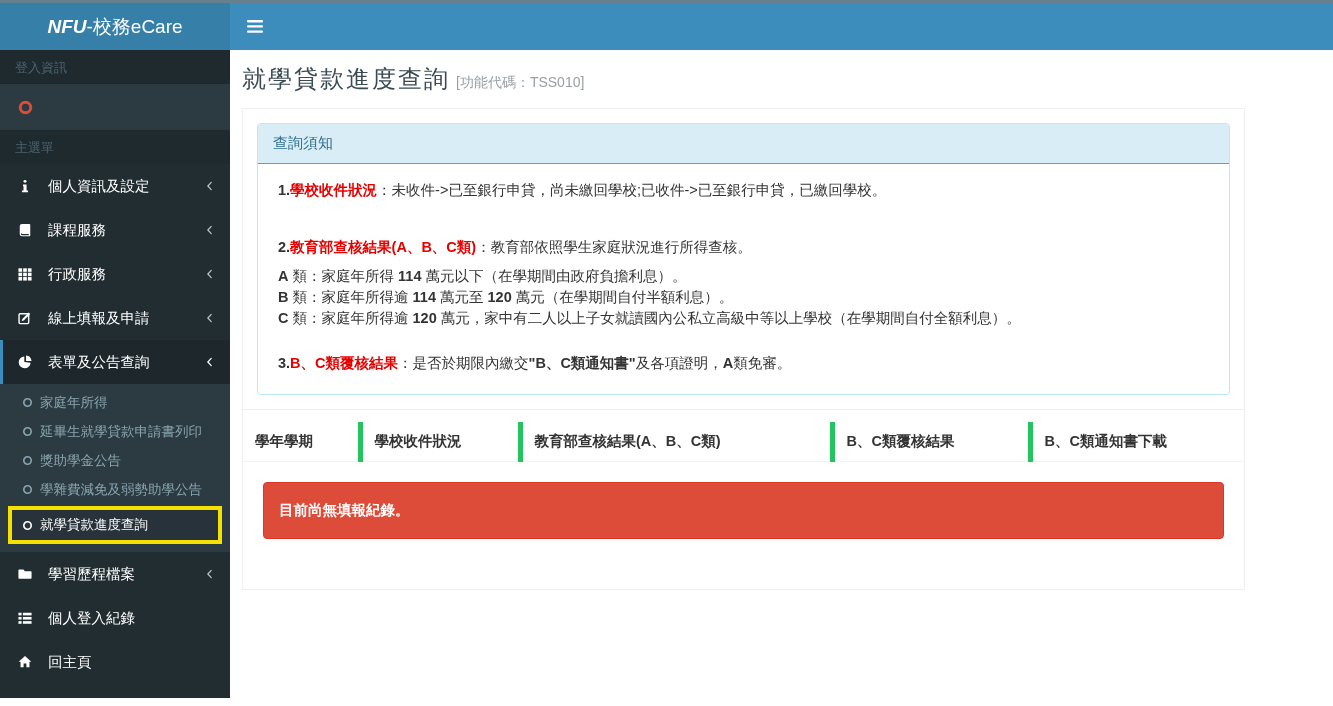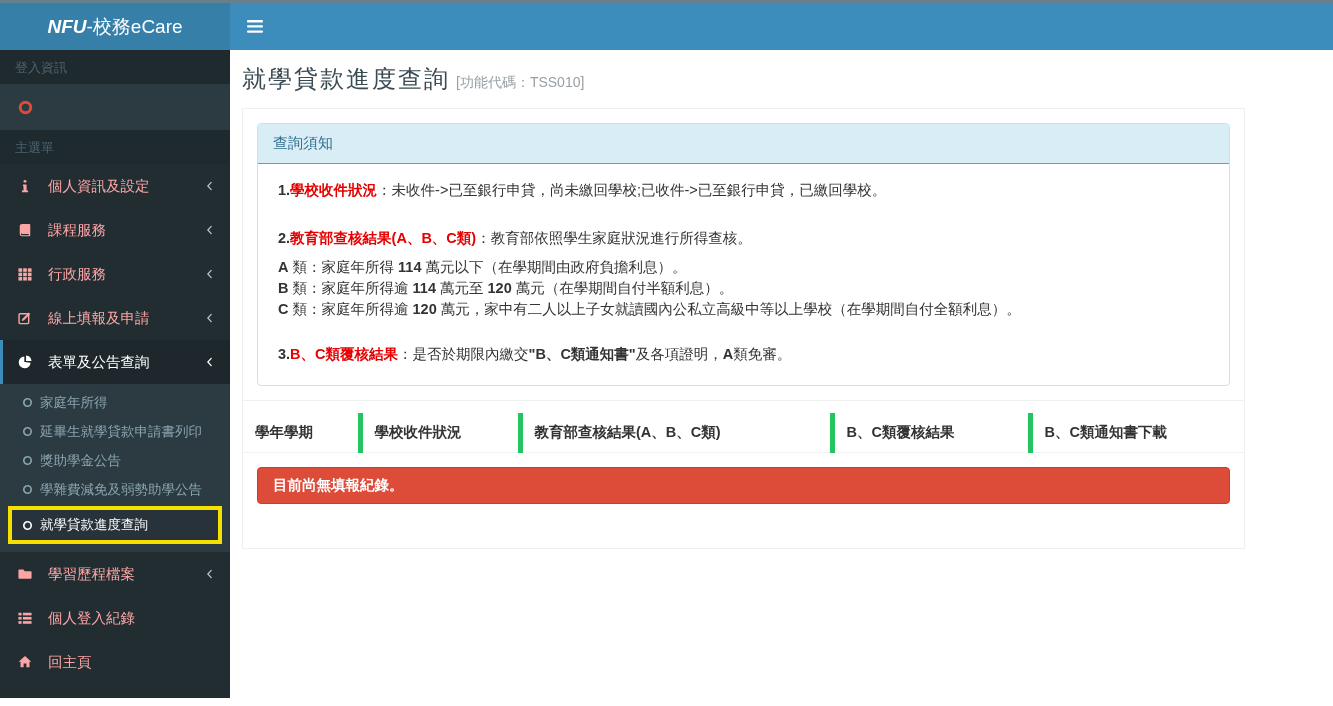--- a/index.html
+++ b/index.html
@@ -12,21 +12,21 @@
   .logo { width:230px; background:#367fa9; color:#fff; font-size:19px;
           display:flex; align-items:center; justify-content:center; cursor:pointer; }
   .logo b { font-weight:bold;font-style:italic; }
   .navbar { flex:1; background:#3c8dbc; display:flex; align-items:center; }
   .hamburger { padding:0 16px; height:100%; display:flex; align-items:center; cursor:pointer; color:#fdfefe; }
 
   
   .sidebar { position:absolute; left:0; top:50px; bottom:8px; width:230px; background:#222d32; }
   .side-label { padding:9px 15px 7px; font-size:13px; color:#4b646f; background:#1f2a2f; }
   .user-row { height:46px; background:#2c3b41; display:flex; align-items:center; padding:0 18px; cursor:pointer; }
-  .menu-item { height:44px; display:flex; align-items:center; padding:0 15px; color:#fca5a5;
+  .menu-item { height:44px; display:flex; align-items:center; padding:0 15px; color:#ffffff;
                font-size:14.5px; cursor:pointer; border-left:3px solid transparent; }
   .menu-item .ic { width:22px; margin-right:8px; display:flex; align-items:center; }
   .menu-item .lbl { flex:1; }
   .menu-item .chev { color:#b8c7ce; display:flex; }
   .menu-item.active { background:#1e282c; color:#fff; border-left-color:#3c8dbc;justify-content:space-between; }
   .menu-item.active .chev { color:#fff; }
   .submenu { background:#2c3b41; padding:4px 0 6px; }
   .submenu-item { height:29px; display:flex; align-items:center; padding:0 15px 0 22px;
                   color:#8aa4af; font-size:13.5px; cursor:pointer; }
   .submenu-item .cic { width:18px; display:flex; align-items:center; }
@@ -38,36 +38,36 @@
   .content { margin-left:230px; padding:13px 0 0 12px; width:1103px; }
   .page-title { font-size:24px; font-weight:400; color:#3a4a52; letter-spacing:2px; }
   .page-title small { font-size:14px; color:#97a0a6; letter-spacing:0; margin-left:6px; font-weight:400; }
 
   .box { margin-top:13px; width:1003px; background:#fff; border:1px solid #edf0f1; padding-bottom:30px; }
 
   .panel { margin:14px; border:1px solid #bce8f1; border-radius:4px; }
   .panel-heading { background:#d9edf7; color:#31708f; font-size:15px; padding:10px 15px;
                    border-bottom:1px solid #f97316; border-radius:3px 3px 0 0; }
   .panel-body { padding:16px 20px 20px; font-size:14.5px; line-height:1.45; }
-  .panel-body p.gap { margin-bottom:27px; }
+  .panel-body p.gap { margin-bottom:36px; }
   .panel-body p.small-gap { margin-bottom:8px; }
   .panel-body p.tight { line-height:21px; }
   .panel-body p.topgap { margin-top:24px; }
   .red { color:#e60000; }
   b { font-weight:bold; }
 
   .divider { border-top:1px solid #f0f0f0; margin-top:14px; }
 
   table { width:100%; border-collapse:collapse; margin-top:12px; }
   th { text-align:left; font-size:14.5px; font-weight:bold; color:#333;
        padding:10px 12px; border-bottom:1px solid #f2f2f2; border-right:5px solid #22c55e; }
   th:last-child { border-right:none; }
 
-  .alert { margin:14px; background:#dd4b39; border:1px solid #d73925; color:#fff; font-weight:bold;
-           font-size:14.5px; padding:8px 15px; border-radius:4px; }
+  .alert { margin:20px; background:#dd4b39; border:1px solid #d73925; color:#fff; font-weight:bold;
+           font-size:14.5px; padding:18px 15px; border-radius:4px; }
 </style>
 </head>
 <body>
 
 <div class="top-strip"></div>
 
 <div class="header">
   <div class="logo">
     <b>NFU</b>
       <span>-校務eCare</span>

